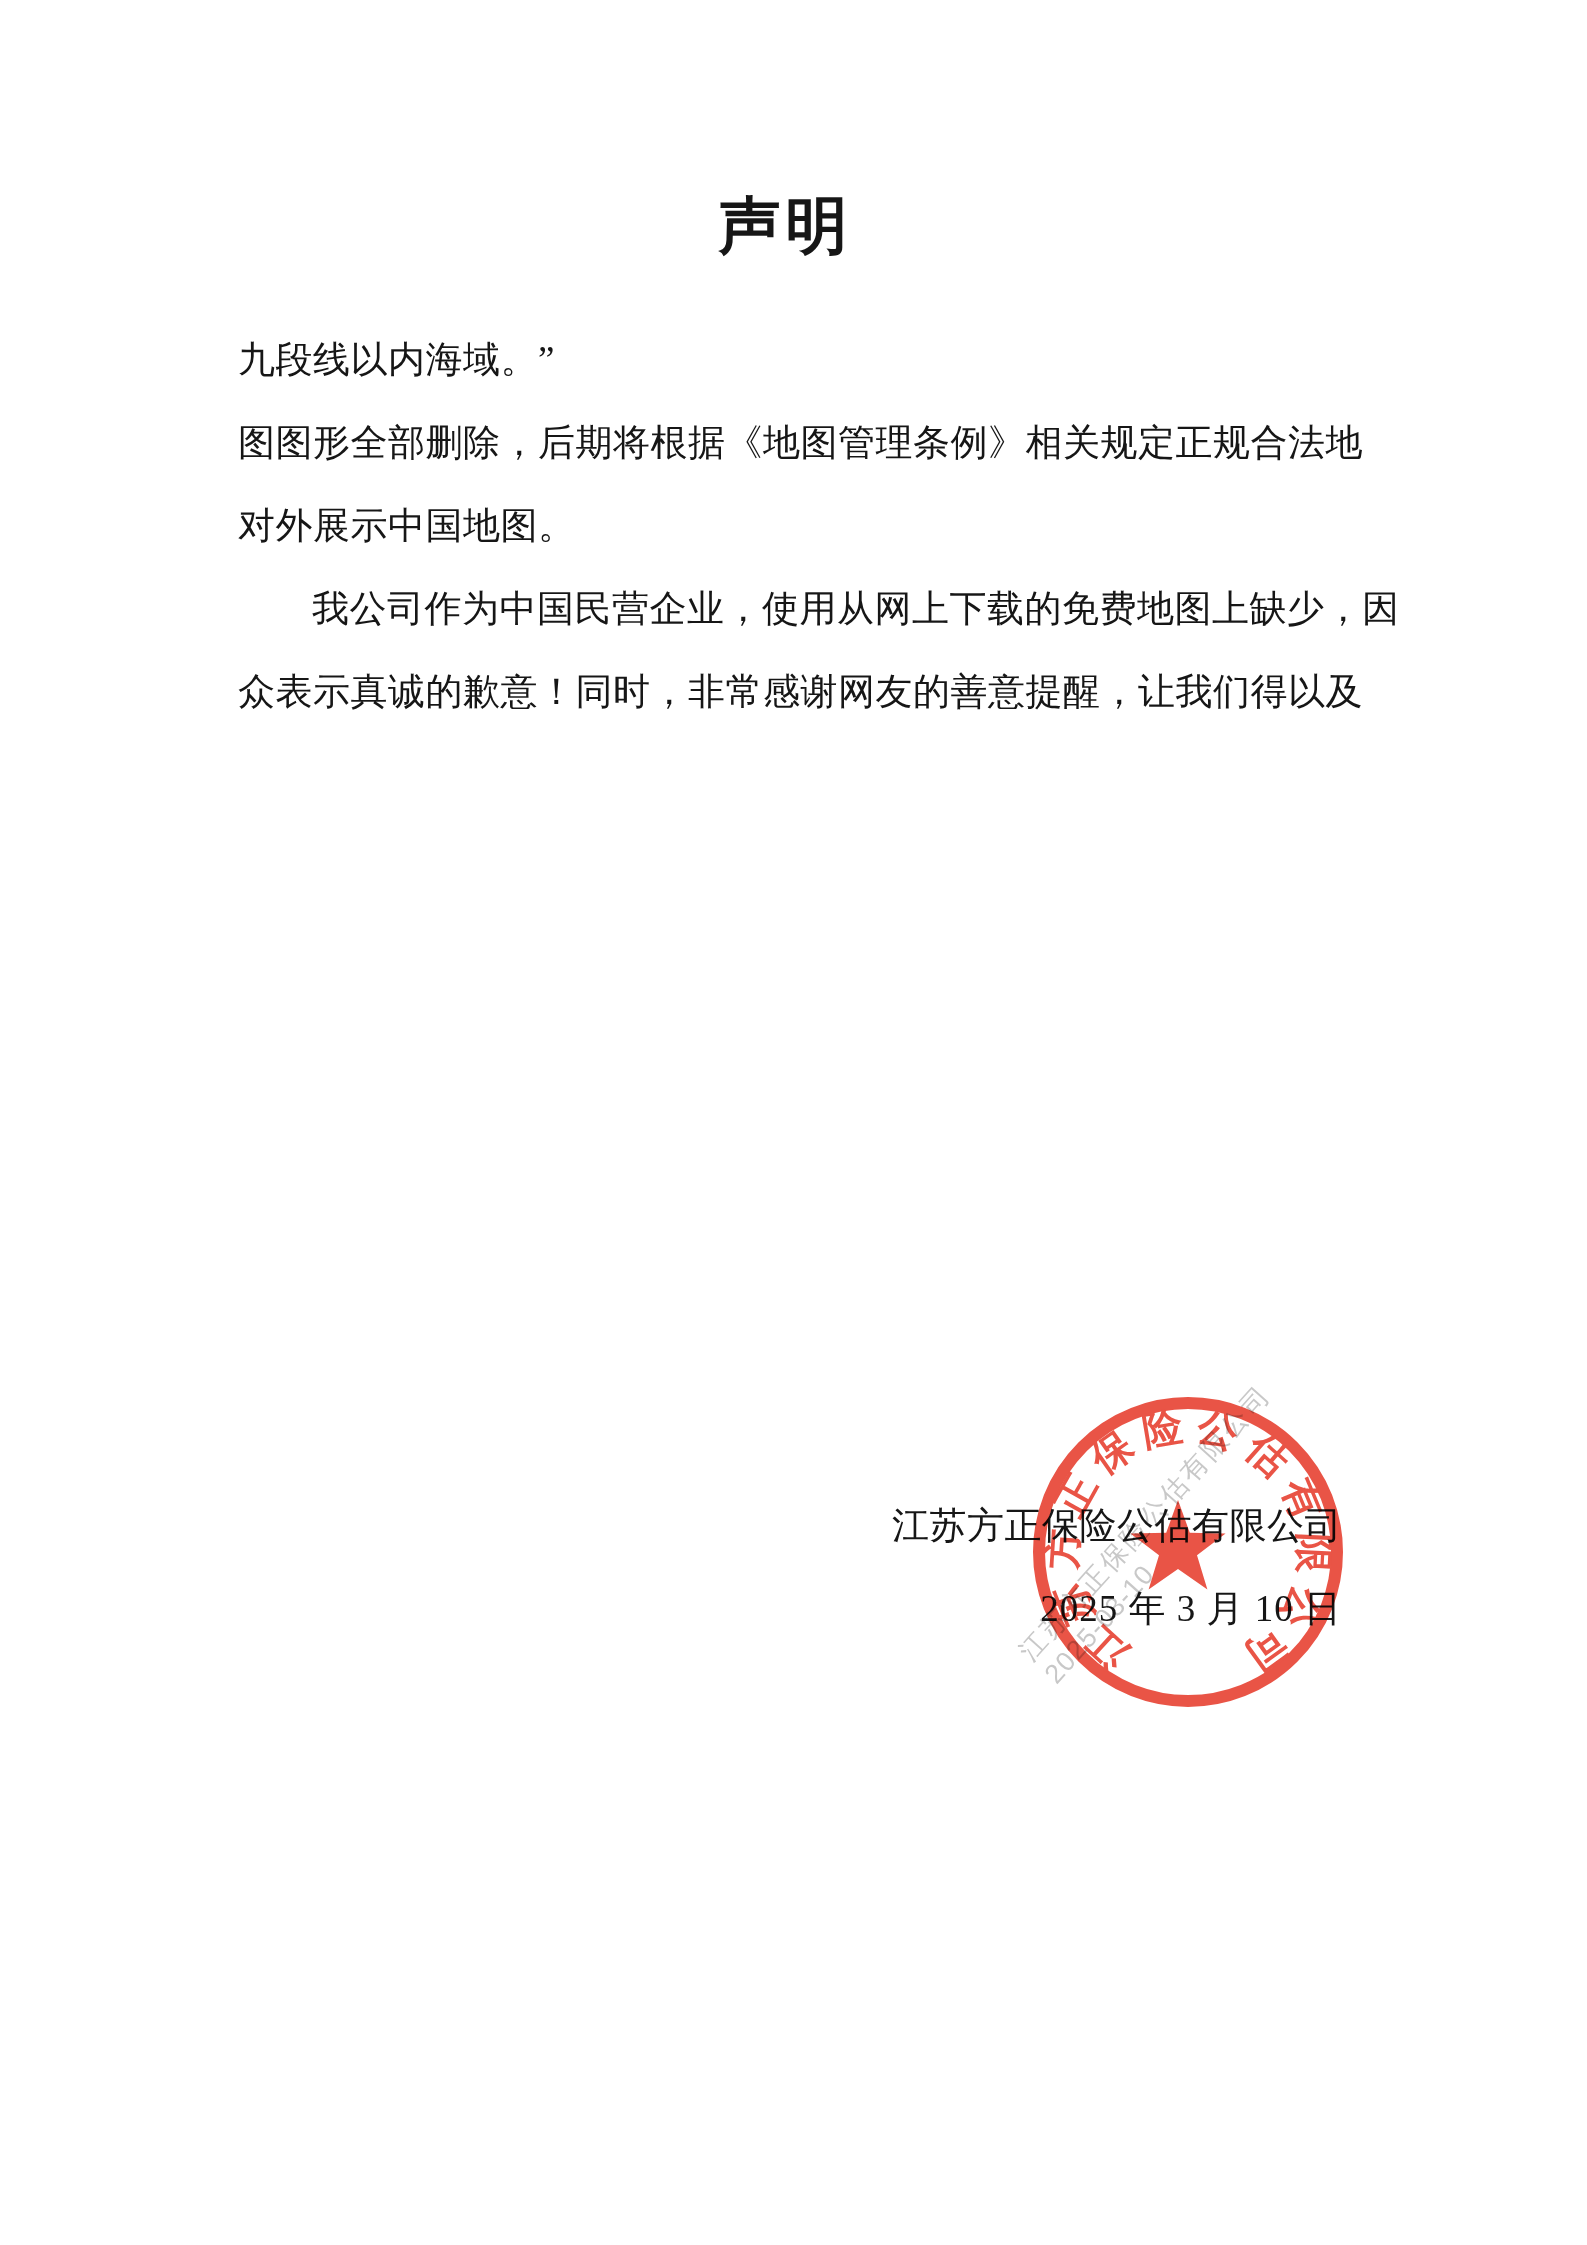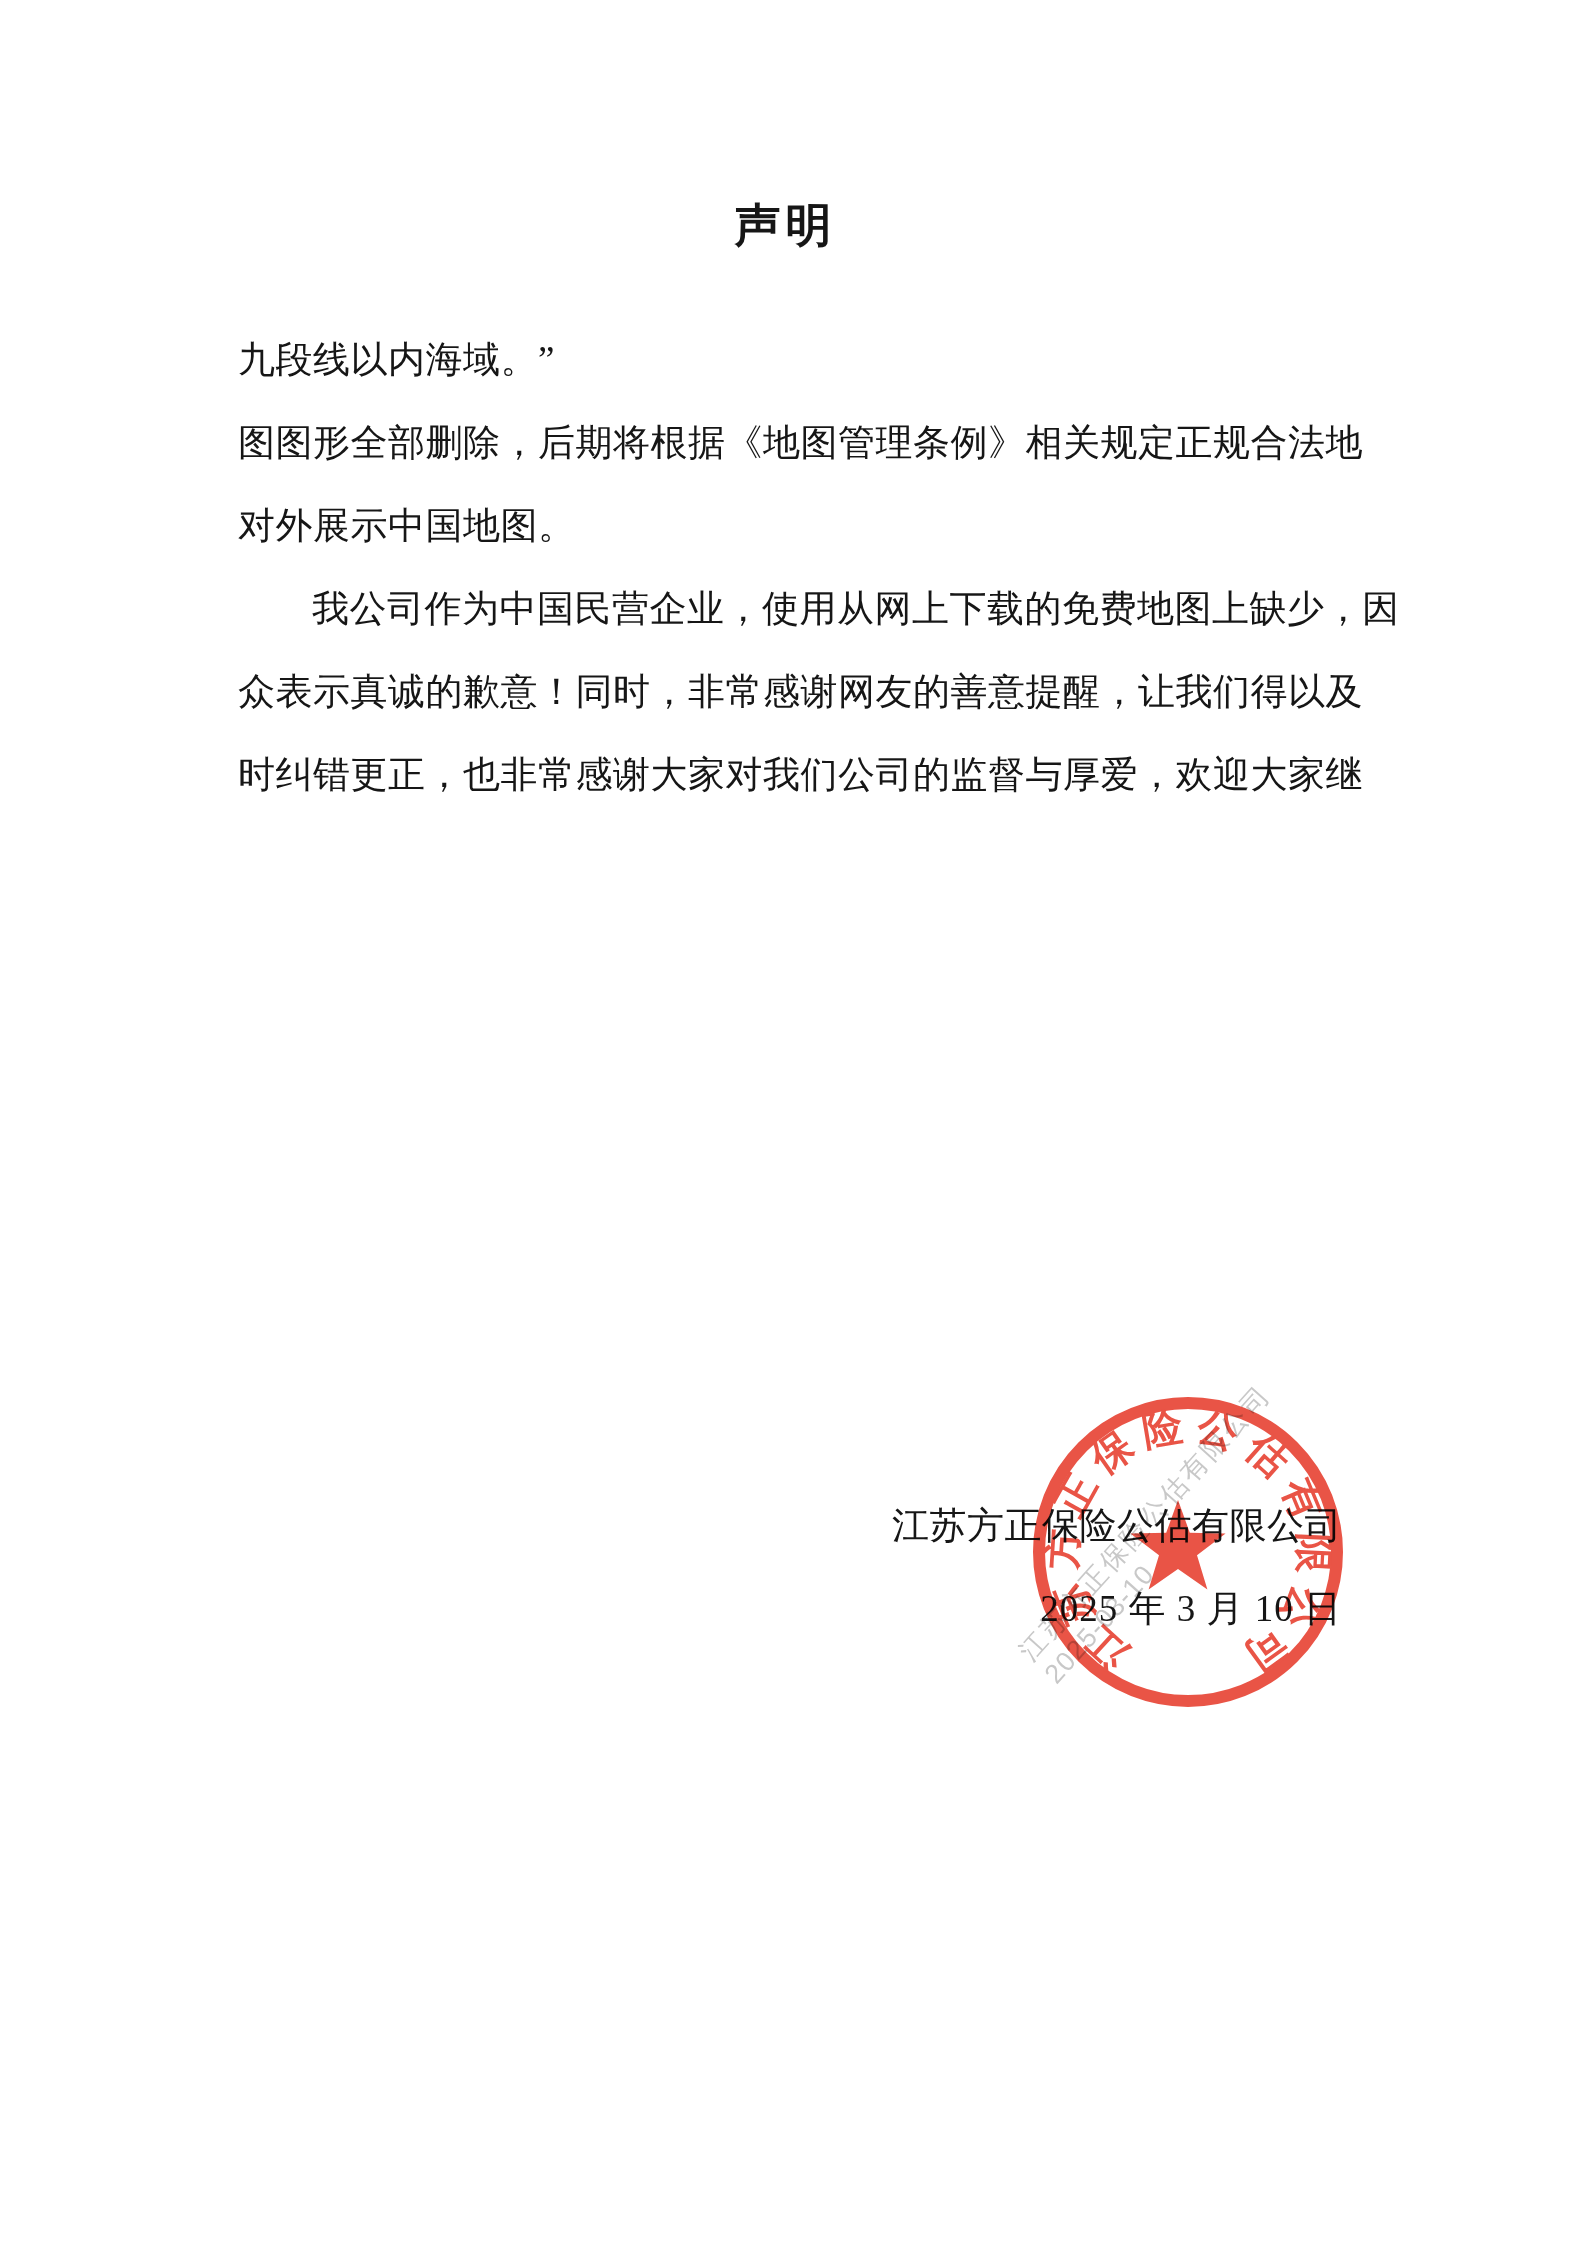--- a/index.html
+++ b/index.html
@@ -10,21 +10,21 @@
     background:#ffffff;
     overflow:hidden;
     font-family:"Liberation Serif","DejaVu Serif",serif;
     color:#161616;
   }
   .doc-title{
     position:absolute;
     left:0; top:190px;
     width:1571px;
     text-align:center;
-    font-size:46px;
+    font-size:62px;
     font-weight:700;
     letter-spacing:5px;
     line-height:72px;
   }
   .body-text{
     position:absolute;
     left:238px; top:318px;
     width:1112px;
   }
   .line{
@@ -87,21 +87,20 @@
 <div class="page">
 
   <div class="doc-title">声明</div>
 
   <div class="body-text">
     <div class="line">九段线以内海域。”</div>
     <div class="line">图图形全部删除，后期将根据《地图管理条例》相关规定正规合法地</div>
     <div class="line">对外展示中国地图。</div>
     <div class="line indent">我公司作为中国民营企业，使用从网上下载的免费地图上缺少，因</div>
     <div class="line">众表示真诚的歉意！同时，非常感谢网友的善意提醒，让我们得以及</div>
-    <div class="line">时纠错更正，也非常感谢大家对我们公司的监督与厚爱，欢迎大家继</div>
   </div>
 
   <div class="signature-block">
     <div class="line sig-company">江苏方正保险公估有限公司</div>
     <div class="line sig-date">2025 年 3 月 10 日</div>
   </div>
 
   <div class="watermark">
     <div class="wm-line1">江苏方正保险公估有限公司</div>
     <div class="wm-line2">2025-03-10</div>

